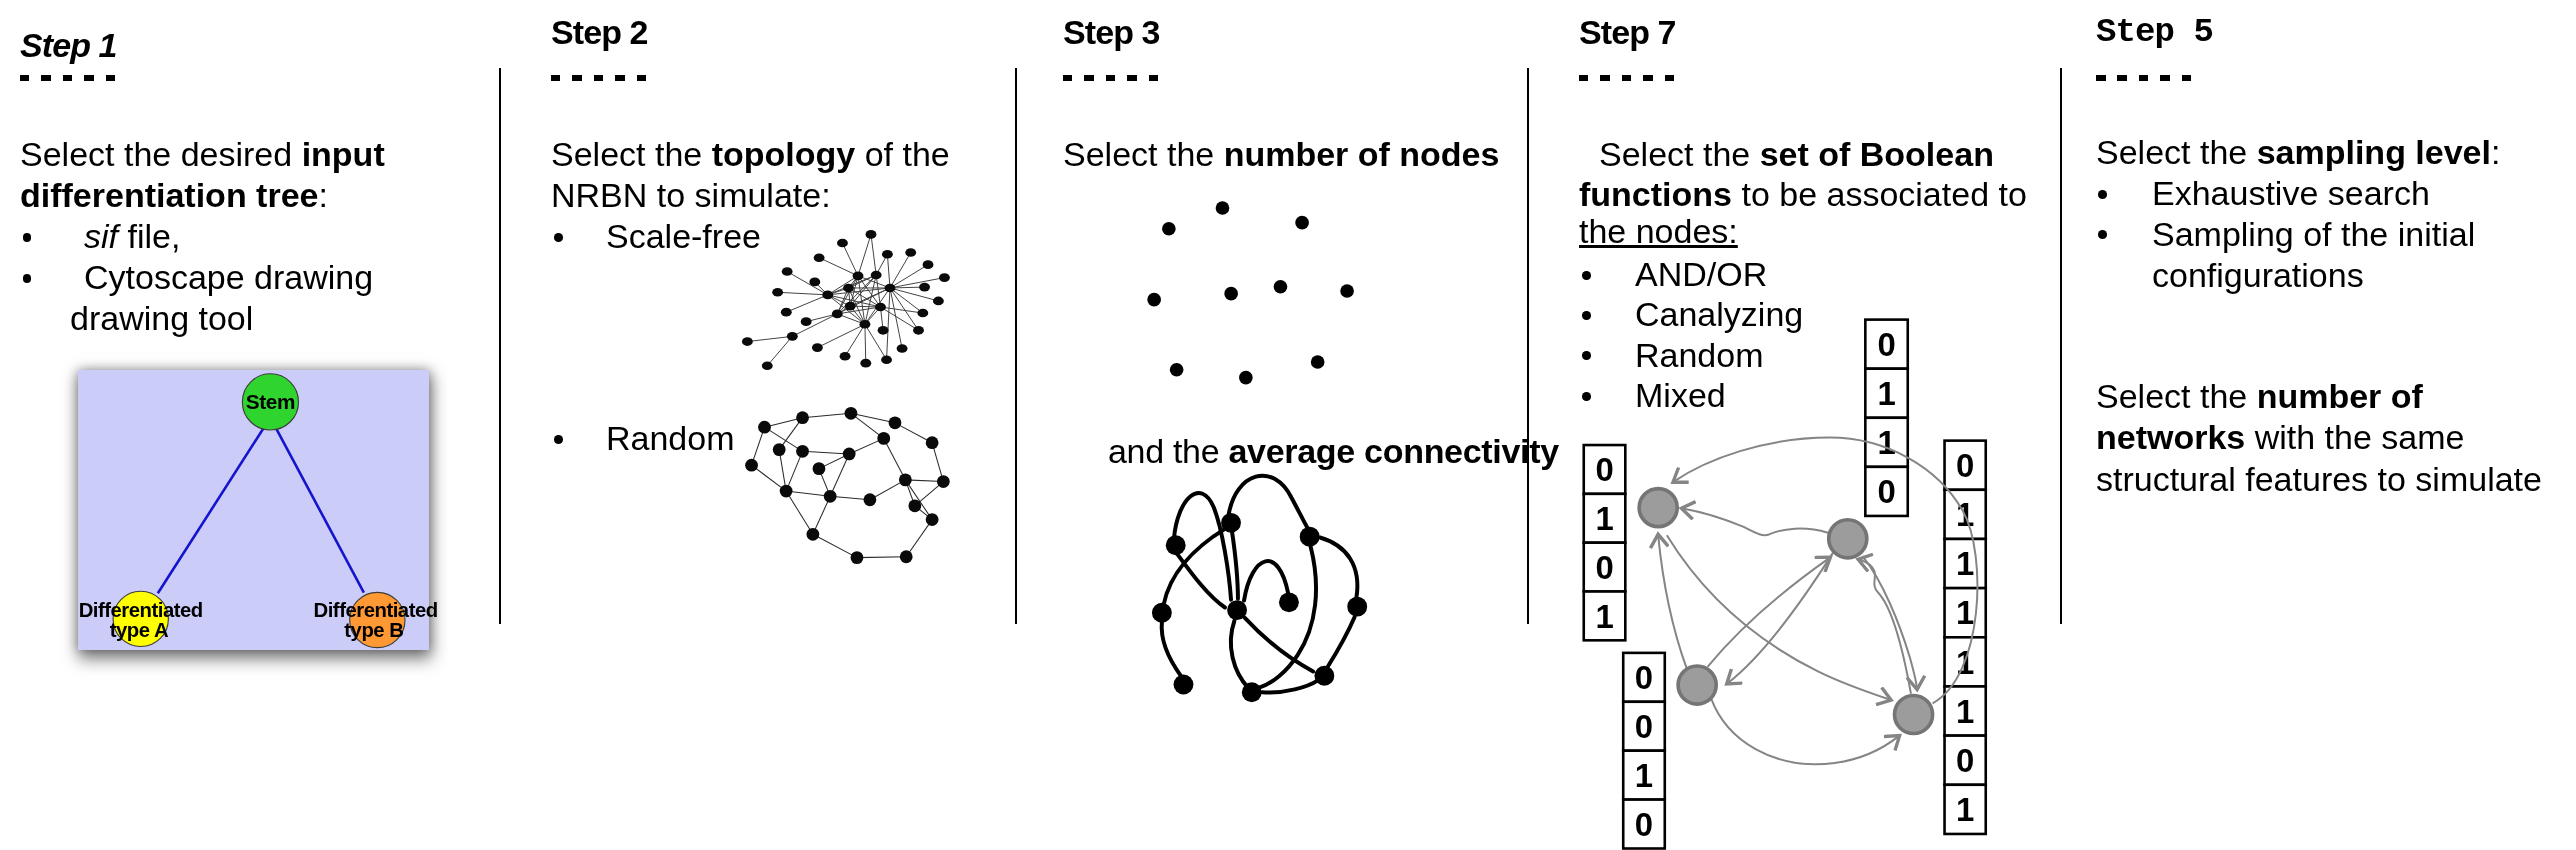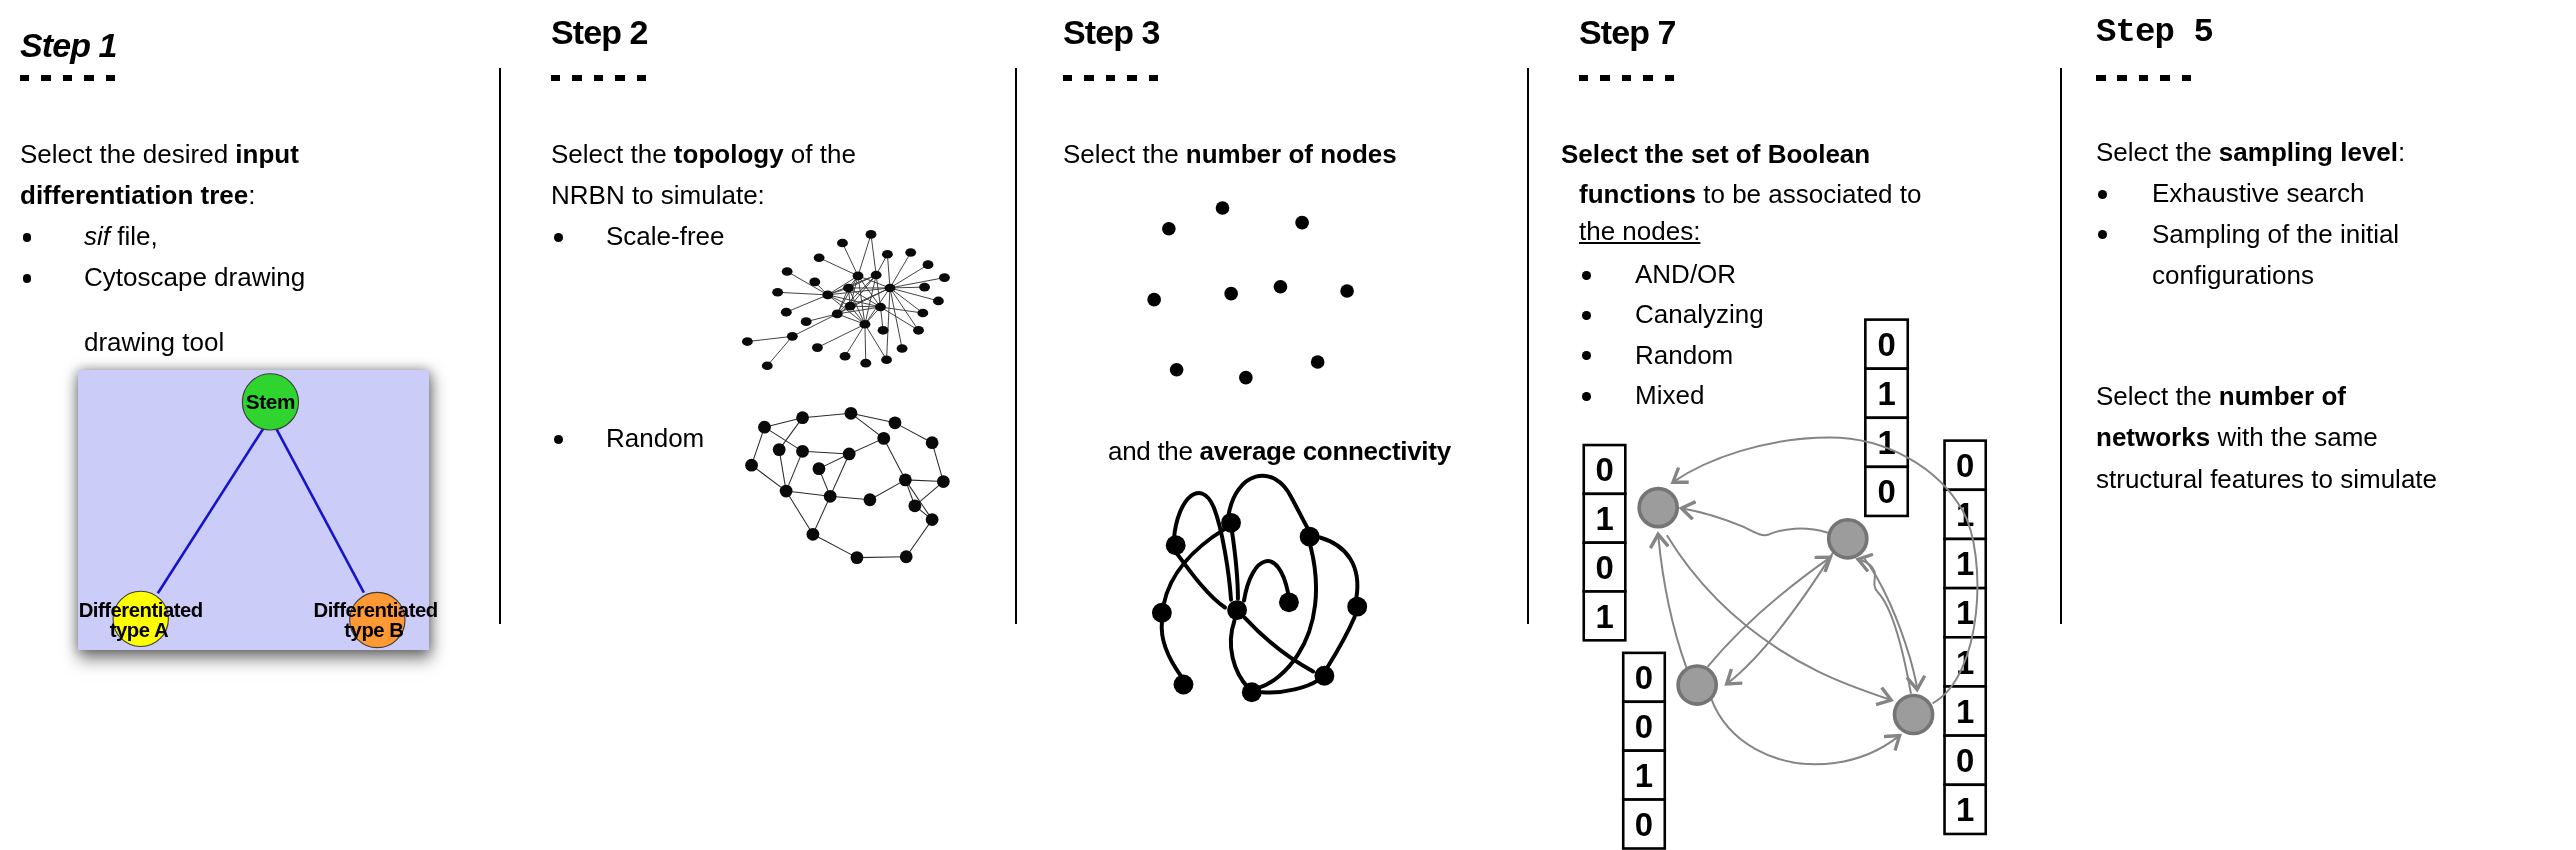--- a/index.html
+++ b/index.html
@@ -1,15 +1,15 @@
 <!DOCTYPE html>
 <html style="font-size:14px"><head><meta charset="utf-8"><style>
 html,body{margin:0;padding:0;width:2576px;height:851px;background:#fff;overflow:hidden;}
 body{font-family:"Liberation Sans",sans-serif;color:#000;}
-.t{position:absolute;font-size:26px;line-height:34px;white-space:pre;}
+.t{position:absolute;font-size:34px;line-height:34px;white-space:pre;}
 .h{position:absolute;font-size:34px;line-height:34px;font-weight:bold;letter-spacing:-0.9px;white-space:pre;}
 .bu{position:absolute;width:8.7px;height:8.7px;border-radius:50%;background:#000;}
 .dash{position:absolute;height:5.6px;width:95px;background:repeating-linear-gradient(90deg,#000 0,#000 9.5px,rgba(0,0,0,0) 9.5px,rgba(0,0,0,0) 21.4px);}
 .vd{position:absolute;width:2.2px;background:#000;}
 svg{position:absolute;overflow:visible;}
 </style></head><body>
 <div class="h" style="left:20px;top:28px;font-style:italic;">Step 1</div>
 <div class="dash" style="left:20px;top:75px"></div>
 <div class="h" style="left:551px;top:15px;">Step 2</div>
 <div class="dash" style="left:551px;top:75px"></div>
@@ -22,30 +22,30 @@
 <div class="vd" style="left:499px;top:68px;height:556px"></div>
 <div class="vd" style="left:1015px;top:68px;height:556px"></div>
 <div class="vd" style="left:1527px;top:68px;height:556px"></div>
 <div class="vd" style="left:2060px;top:68px;height:556px"></div>
 <div class="t" style="left:20px;top:137px;">Select the desired <b>input</b></div>
 <div class="t" style="left:20px;top:178px;"><b>differentiation tree</b>:</div>
 <div class="bu" style="left:22.5px;top:233px"></div>
 <div class="t" style="left:84px;top:219px;"><i>sif</i> file,</div>
 <div class="bu" style="left:22.5px;top:274px"></div>
 <div class="t" style="left:84px;top:260px;">Cytoscape drawing</div>
-<div class="t" style="left:84px;top:301px;margin-top:24px;">drawing tool</div>
+<div class="t" style="left:70px;top:301px;">drawing tool</div>
 <div class="t" style="left:551px;top:137px;">Select the <b>topology</b> of the</div>
 <div class="t" style="left:551px;top:178px;">NRBN to simulate:</div>
 <div class="bu" style="left:554px;top:233px"></div>
 <div class="t" style="left:606px;top:219px;">Scale-free</div>
 <div class="bu" style="left:554px;top:435px"></div>
 <div class="t" style="left:606px;top:421px;">Random</div>
 <div class="t" style="left:1063px;top:137px;">Select the <b>number of nodes</b></div>
 <div class="t" style="left:1063px;top:434px;letter-spacing:-0.3px;margin-left:45px;">and the <b>average connectivity</b></div>
-<div class="t" style="left:1561px;top:137px;font-weight:bold;">Select the <b>set of Boolean</b></div>
+<div class="t" style="left:1599px;top:137px;">Select the <b>set of Boolean</b></div>
 <div class="t" style="left:1579px;top:177px;"><b>functions</b> to be associated to</div>
 <div class="t" style="left:1579px;top:214px;text-decoration:underline;">the nodes:</div>
 <div class="bu" style="left:1582px;top:271px"></div>
 <div class="t" style="left:1635px;top:257px;">AND/OR</div>
 <div class="bu" style="left:1582px;top:311px"></div>
 <div class="t" style="left:1635px;top:297px;">Canalyzing</div>
 <div class="bu" style="left:1582px;top:351px"></div>
 <div class="t" style="left:1635px;top:338px;">Random</div>
 <div class="bu" style="left:1582px;top:392px"></div>
 <div class="t" style="left:1635px;top:378px;">Mixed</div>

